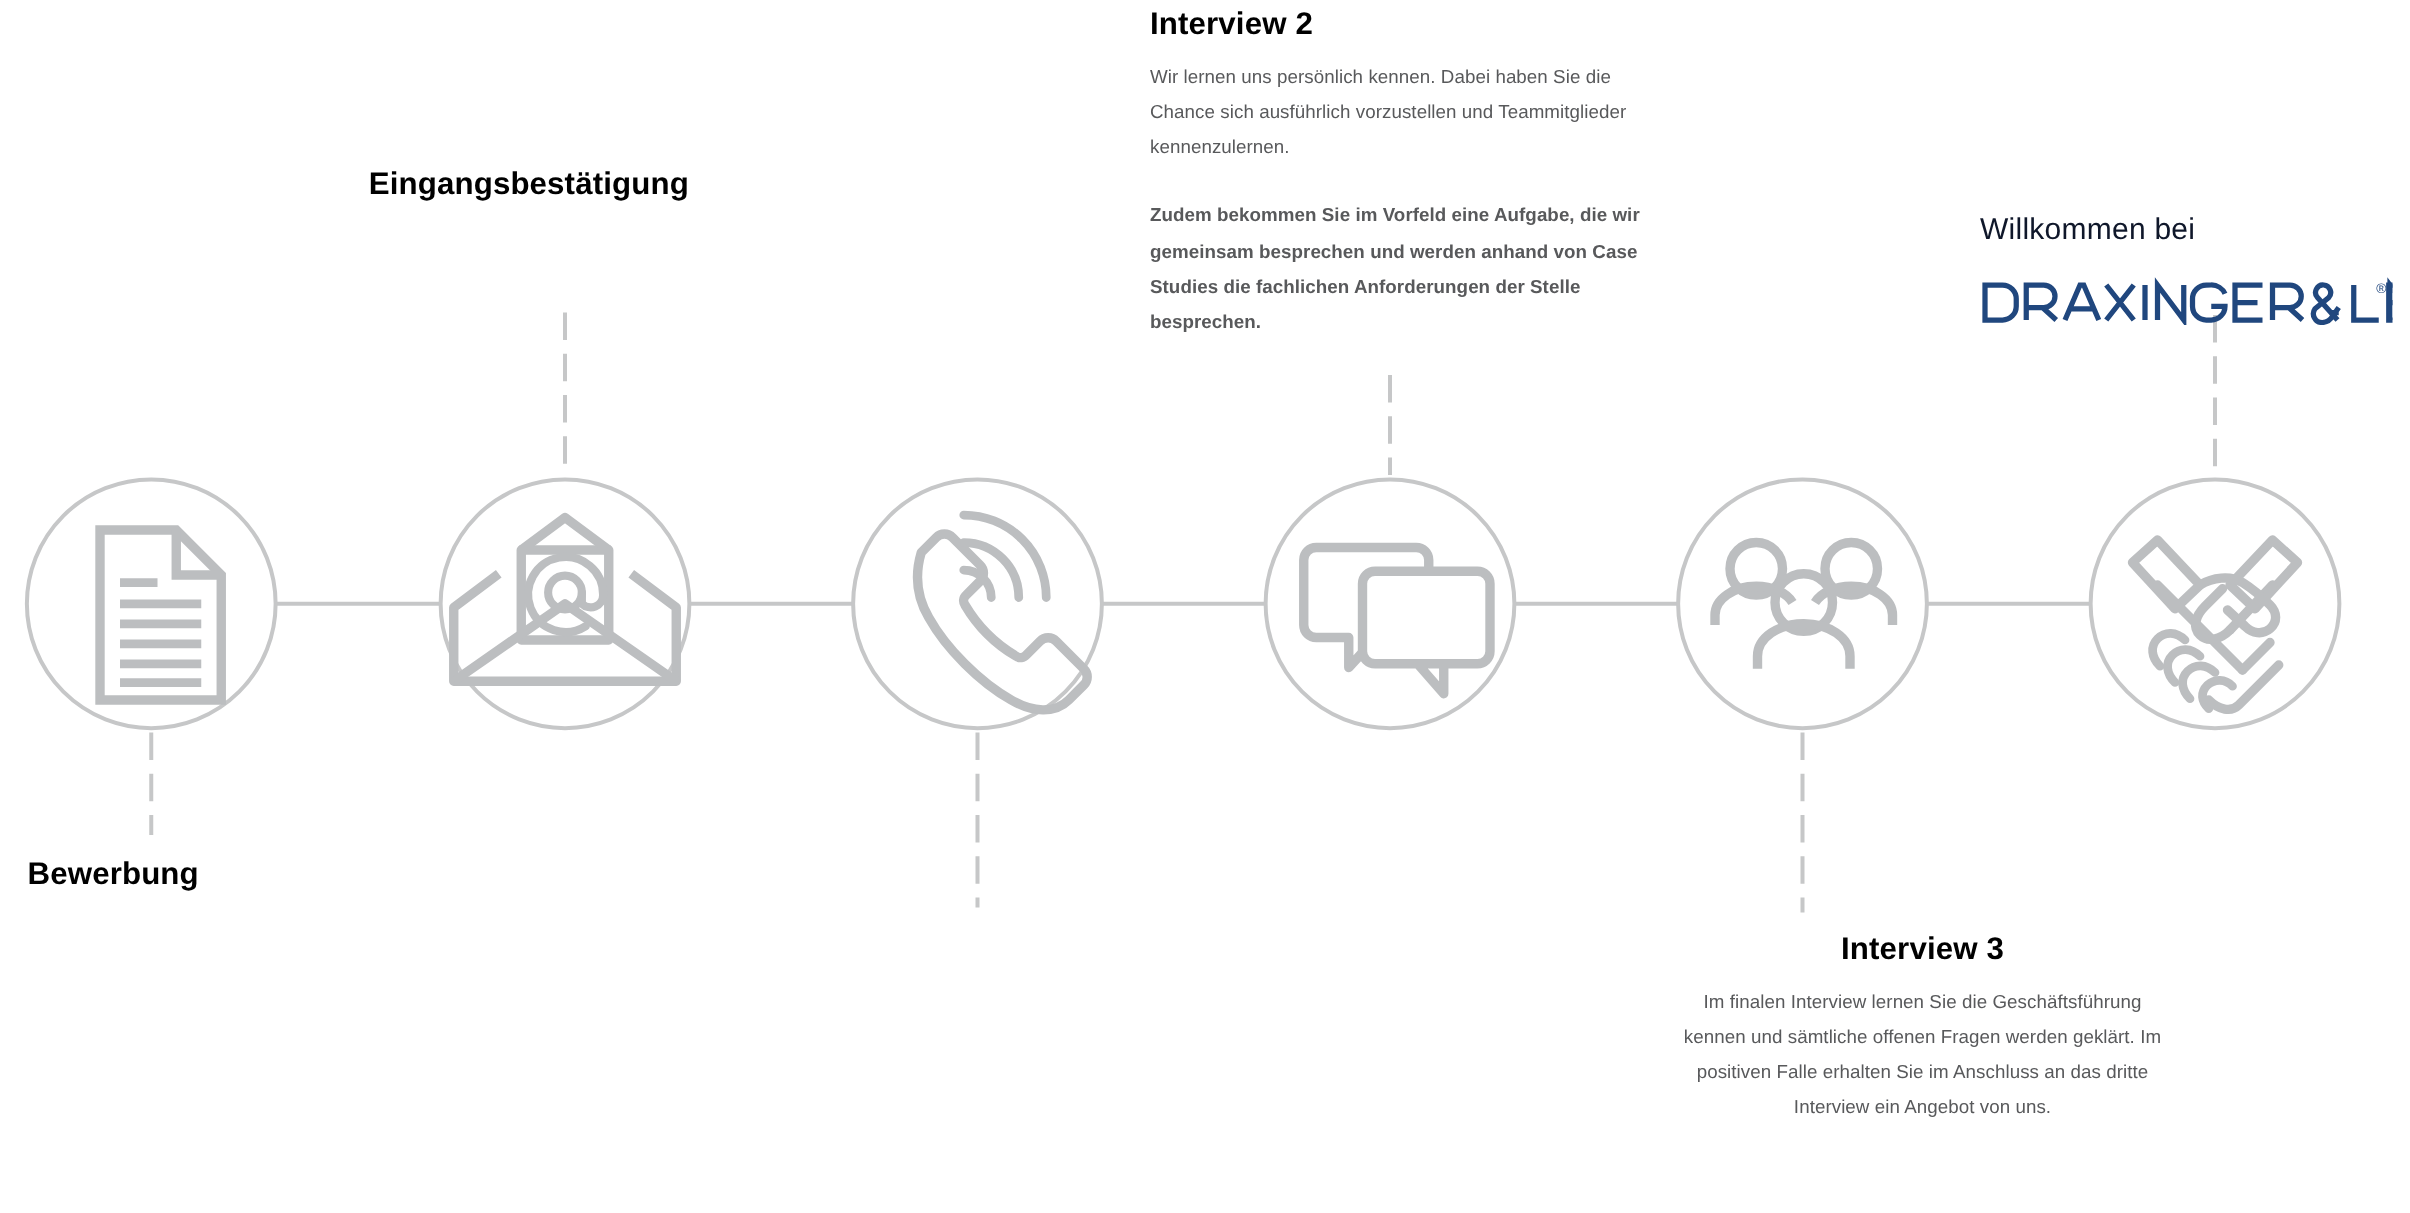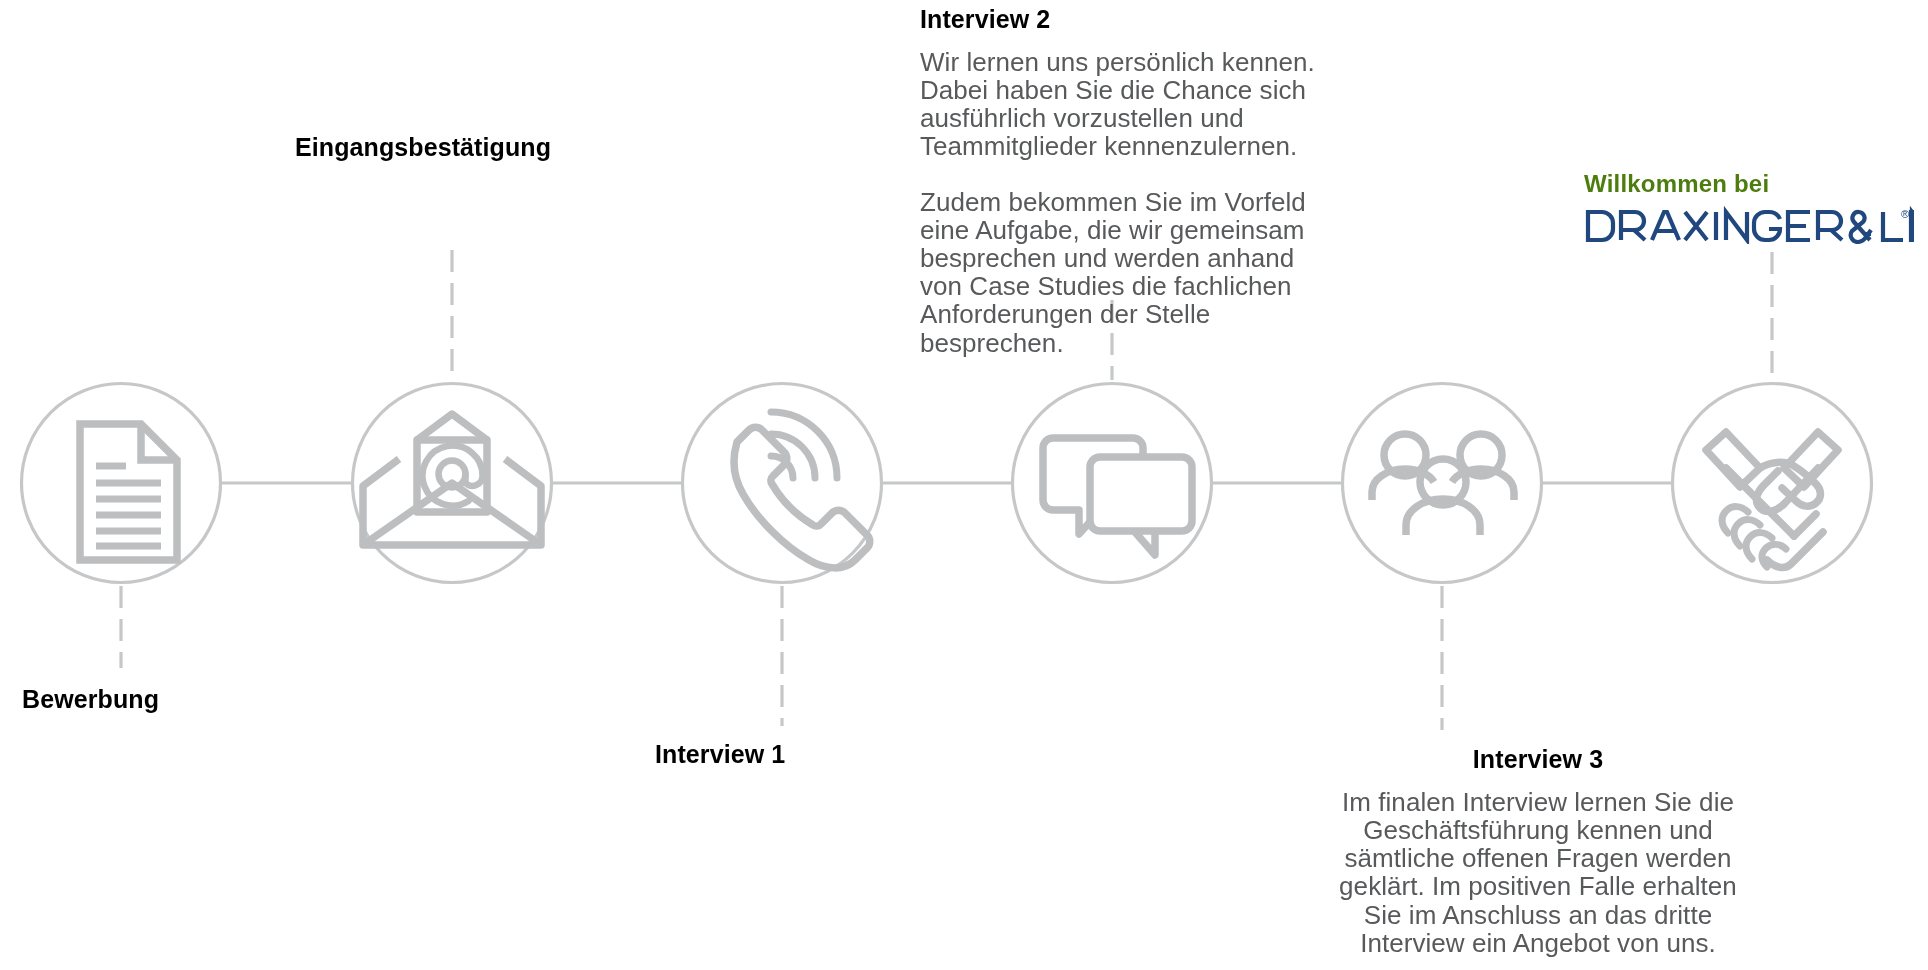--- a/index.html
+++ b/index.html
@@ -37,49 +37,50 @@
   .tblock h3 {
     margin: 0 0 14px 0;
     font-size: 25px;
     font-weight: bold;
     color: #000000;
     letter-spacing: 0.1px;
     line-height: 1.15;
   }
   .tblock p {
     margin: 0;
-    font-size: 26px;
+    font-size: 15px;
     line-height: 28.2px;
     color: #58595b;
     letter-spacing: 0.05px;
   }
   .tblock p + p {
     margin-top: 27px;
+    font-weight: bold;
   }
 
   
   #blk-bewerbung      { left: 22px;   top: 685px;  width: 420px; }
   #blk-eingang        { left: 295px;  top: 133px;  width: 400px; }
   #blk-interview1     { left: 655px;  top: 740px;  width: 400px; }
   #blk-interview2     { left: 920px;  top: 5px;    width: 410px; }
   #blk-interview3     { left: 1338px; top: 745px;  width: 400px; text-align: center; }
 
   
   #blk-welcome {
     position: absolute;
     left: 1584px;
     top: 170px;
     width: 330px;
   }
   #blk-welcome .welcome-line {
     font-size: 24px;
-    font-weight: bold;
-    color: #4d7c0f;
+    font-weight: normal;
+    color: #0f172a;
     letter-spacing: 0.2px;
-    margin-bottom: 6px;
+    margin-bottom: 22px;
   }
   .logo-wrap {
     position: relative;
     display: block;
     width: 330px;
     height: 40px;
   }
   .logo-svg { display: block; }
 </style>
 </head>
@@ -205,21 +206,20 @@
 
   <div class="tblock" id="blk-bewerbung">
     <h3>Bewerbung</h3>
   </div>
 
   <div class="tblock" id="blk-eingang">
     <h3>Eingangsbestätigung</h3>
   </div>
 
   <div class="tblock" id="blk-interview1">
-    <h3>Interview 1</h3>
   </div>
 
   <div class="tblock" id="blk-interview2">
     <h3>Interview 2</h3>
     <p>Wir lernen uns persönlich kennen. Dabei haben Sie die Chance sich ausführlich vorzustellen und Teammitglieder kennenzulernen.</p>
     <p>Zudem bekommen Sie im Vorfeld eine Aufgabe, die wir gemeinsam besprechen und werden anhand von Case Studies die fachlichen Anforderungen der Stelle besprechen.</p>
   </div>
 
   <div class="tblock" id="blk-interview3">
     <h3>Interview 3</h3>

